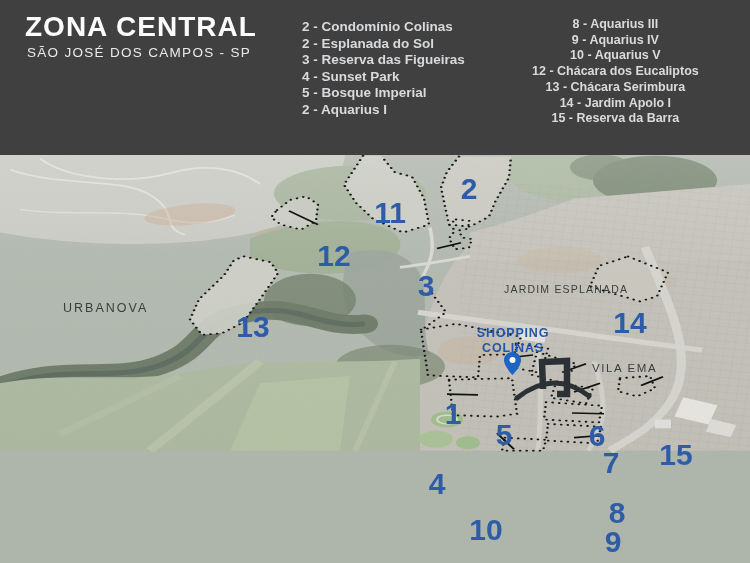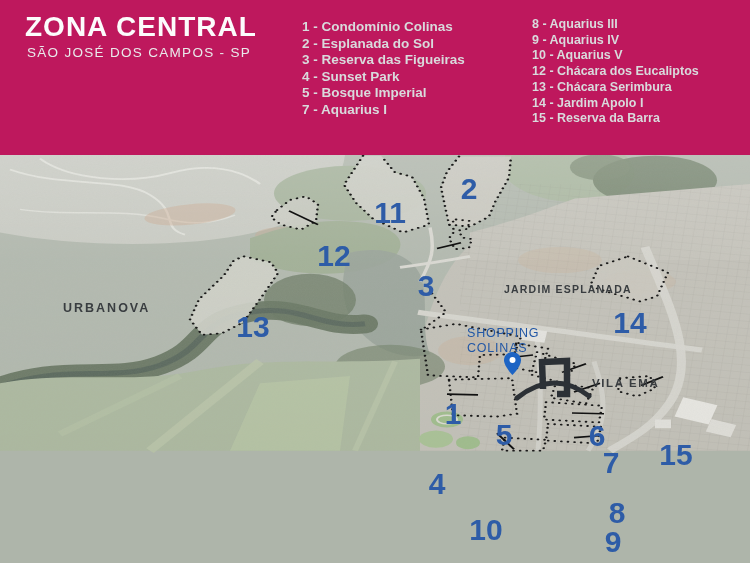--- a/index.html
+++ b/index.html
@@ -2,68 +2,68 @@
 <html><head>
 <meta charset="utf-8">
 <style>
   html,body{margin:0;padding:0;background:#262b33;}
   *{box-sizing:border-box;}
   #stage{
     position:relative;width:750px;height:563px;overflow:hidden;
     font-family:"Liberation Sans", sans-serif;
   }
   
-  #header{position:absolute;left:0;top:0;width:750px;height:155px;background:#be185d;}
+  #header{position:absolute;left:0;top:0;width:750px;height:155px;background:#404040;}
   .title{
     position:absolute;left:25px;top:11px;color:#fcfcfc;font-size:28px;font-weight:800;
     letter-spacing:1px;white-space:nowrap;
   }
   .subtitle{
     position:absolute;left:27px;top:45px;color:#e9eaeb;font-size:13.5px;font-weight:400;
     letter-spacing:1.3px;white-space:nowrap;
   }
   .legend-col{position:absolute;color:#d9dadc;font-weight:600;white-space:nowrap;}
   #legend-col-1{left:302px;top:19px;font-size:13.5px;line-height:16.6px;}
-  #legend-col-2{left:532px;top:17px;font-size:12.5px;line-height:15.7px;}
+  #legend-col-2{left:532px;top:17px;font-size:12.5px;line-height:15.7px;text-align:center;}
   
   #map{position:absolute;left:0;top:155px;width:750px;height:408px;background:#aeb5aa;}
   #terrain{position:absolute;left:0;top:0;}
   .area-label{
-    position:absolute;color:#393d40;font-weight:700;white-space:nowrap;z-index:5;
+    position:absolute;color:#393d40;font-weight:400;white-space:nowrap;z-index:5;
   }
   #label-urbanova{left:63px;top:146px;font-size:12.5px;letter-spacing:2px;}
   #label-jardim-esplanada{left:504px;top:128px;font-size:10.5px;letter-spacing:1.2px;}
-  #label-vila-ema{left:592px;top:222px;font-size:11.5px;letter-spacing:1.6px;}
+  #label-vila-ema{left:592px;top:207px;font-size:11.5px;letter-spacing:1.6px;}
   #shopping-label{
-    position:absolute;left:467px;top:171px;width:92px;text-align:left;z-index:5;
-    color:#2257a5;font-size:12.5px;font-weight:400;letter-spacing:.8px;line-height:15px;
+    position:absolute;left:467px;top:171px;width:92px;text-align:center;z-index:5;
+    color:#2257a5;font-size:12.5px;font-weight:700;letter-spacing:.8px;line-height:15px;
   }
   .marker{
     position:absolute;z-index:6;color:#2e5ca7;font-weight:700;font-size:30px;
     transform:translate(-50%,-50%);white-space:nowrap;line-height:1;
   }
   #pin{position:absolute;left:504px;top:197px;z-index:6;}
   #arch{position:absolute;left:514px;top:201px;z-index:5;}
 </style>
 </head>
 <body>
 
 <div id="stage">
 
   <div id="header">
     <div class="title">ZONA CENTRAL</div>
     <div class="subtitle">SÃO JOSÉ DOS CAMPOS - SP</div>
 
     <div id="legend-col-1" class="legend-col">
-      <div class="legend-item">1 - Condomínio Colinas</div>
+      <div class="legend-item">2 - Condomínio Colinas</div>
       <div class="legend-item">2 - Esplanada do Sol</div>
       <div class="legend-item">3 - Reserva das Figueiras</div>
       <div class="legend-item">4 - Sunset Park</div>
       <div class="legend-item">5 - Bosque Imperial</div>
-      <div class="legend-item">7 - Aquarius I</div>
+      <div class="legend-item">2 - Aquarius I</div>
     </div>
     <div id="legend-col-2" class="legend-col">
       <div class="legend-item">8 - Aquarius III</div>
       <div class="legend-item">9 - Aquarius IV</div>
       <div class="legend-item">10 - Aquarius V</div>
       <div class="legend-item">12 - Chácara dos Eucaliptos</div>
       <div class="legend-item">13 - Chácara Serimbura</div>
       <div class="legend-item">14 - Jardim Apolo I</div>
       <div class="legend-item">15 - Reserva da Barra</div>
     </div>

